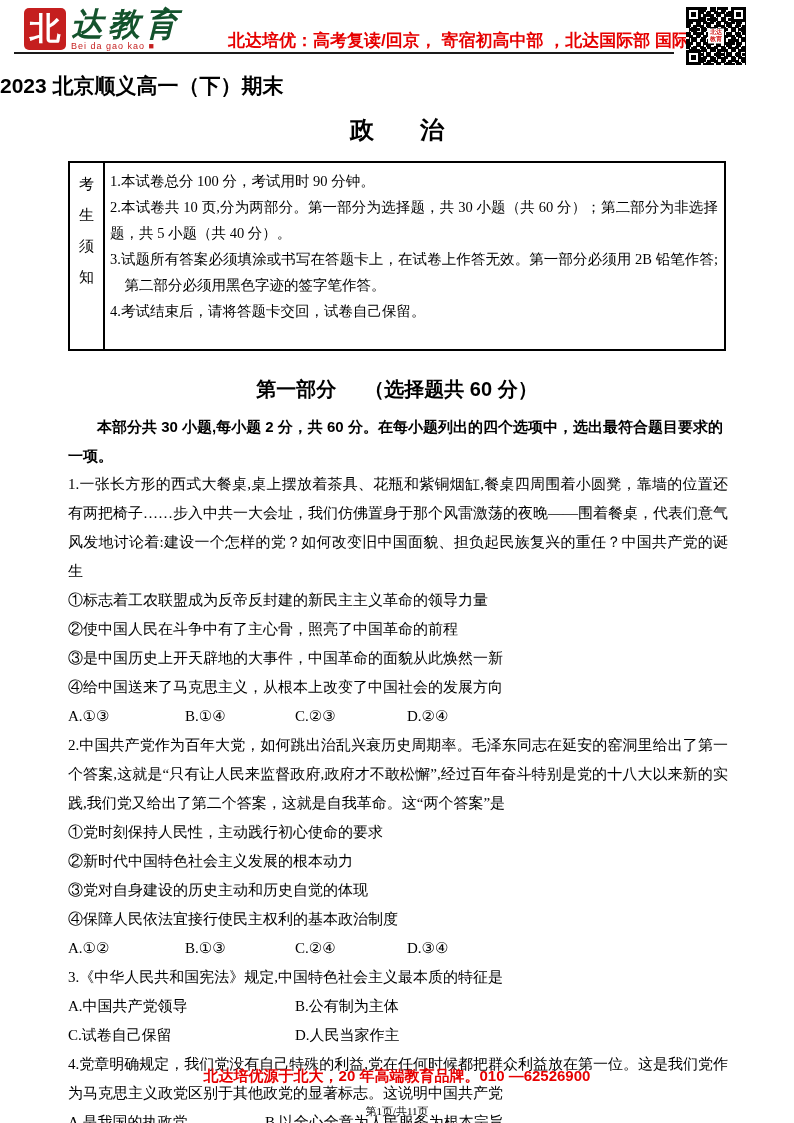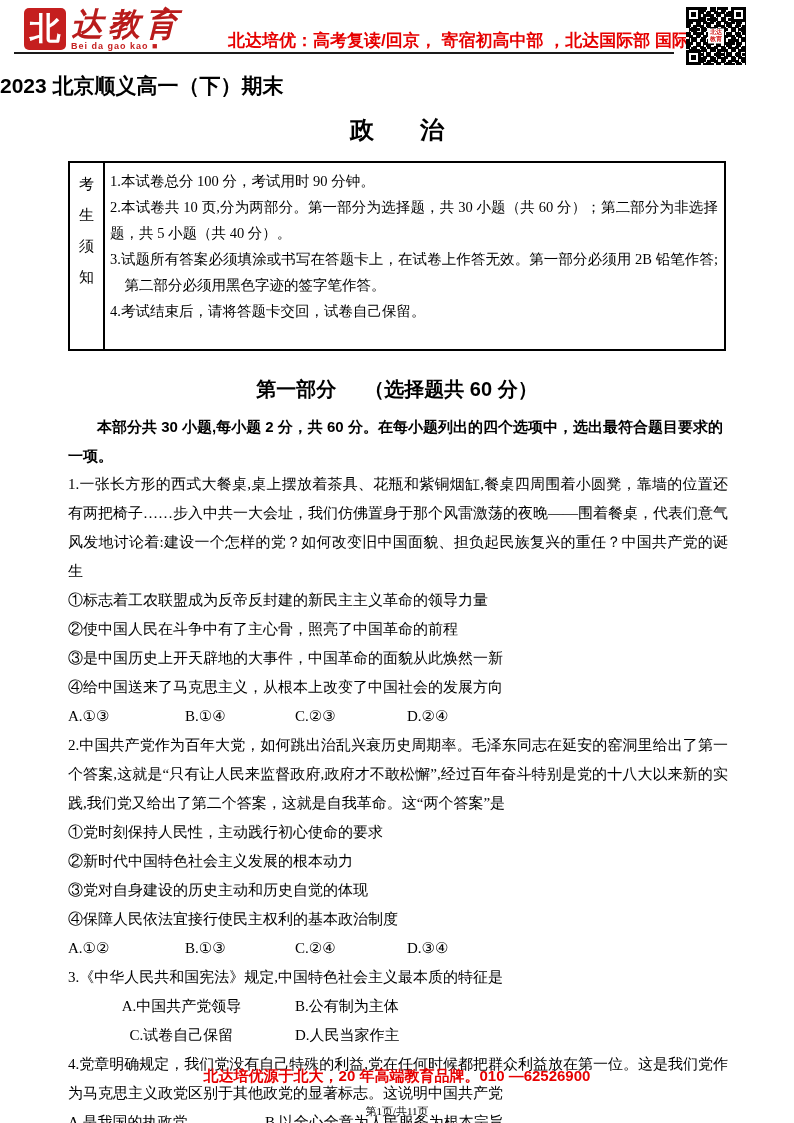--- a/index.html
+++ b/index.html
@@ -5,23 +5,23 @@
   html,body{margin:0;padding:0;background:#fff;}
   .page{position:relative;width:794px;height:1123px;background:#fff;overflow:hidden;
         color:#000;font-family:"Liberation Serif","DejaVu Serif",serif;}
 
   
   .logo{position:absolute;left:24px;top:8px;display:flex;align-items:flex-start;}
   .seal{width:42px;height:42px;background:#c51f1f;color:#fff;border-radius:5px;
         font-family:"Liberation Sans",sans-serif;font-weight:bold;font-size:31px;
         line-height:42px;text-align:center;}
   .brandwrap{margin-left:5px;}
-  .brand-name{color:#b91c1c;font-size:32px;font-weight:bold;font-style:italic;
+  .brand-name{color:#14532d;font-size:32px;font-weight:bold;font-style:italic;
               line-height:33px;letter-spacing:5px;}
-  .brand-sub{color:#c51f1f;font-size:9px;font-weight:bold;letter-spacing:1px;
+  .brand-sub{color:#c51f1f;font-size:9px;font-weight:normal;letter-spacing:1px;
              font-family:"Liberation Sans",sans-serif;}
   .tagline{position:absolute;left:228px;top:29px;color:#e60000;font-weight:bold;
            font-size:17px;font-family:"Liberation Sans",sans-serif;white-space:nowrap;}
   .header-rule{position:absolute;left:14px;top:52px;width:660px;height:0;
                border-top:2px solid #1a1a1a;}
   
   .qr{position:absolute;left:686px;top:7px;width:60px;height:58px;
       background-image:
         conic-gradient(#000 25%, transparent 0 50%, #000 0 75%, transparent 0),
         conic-gradient(#000 25%, #fff 0 50%, #000 0 75%, #fff 0);
@@ -56,21 +56,21 @@
          font-family:"Liberation Sans",sans-serif;text-indent:29px;}
 
   
   .body-text{margin-left:68px;width:660px;font-size:15px;line-height:29px;}
   .body-text p{margin:0;}
   .stem{text-align:justify;}
   .opts4 span{display:inline-block;}
   .opts4 span:nth-child(1){width:117px;}
   .opts4 span:nth-child(2){width:110px;}
   .opts4 span:nth-child(3){width:112px;}
-  .w227{display:inline-block;width:227px;text-align:center;}
+  .w227{display:inline-block;width:227px;}
   .w197{display:inline-block;width:197px;}
 
   
   .promo{position:absolute;left:0;right:0;bottom:24px;margin:13px;text-align:center;
          color:#e60000;font-weight:bold;font-size:15px;
          font-family:"Liberation Sans",sans-serif;}
   .pageno{position:absolute;left:0;right:0;bottom:4px;margin:0;text-align:center;
           font-size:11px;}
 </style>
 </head>

